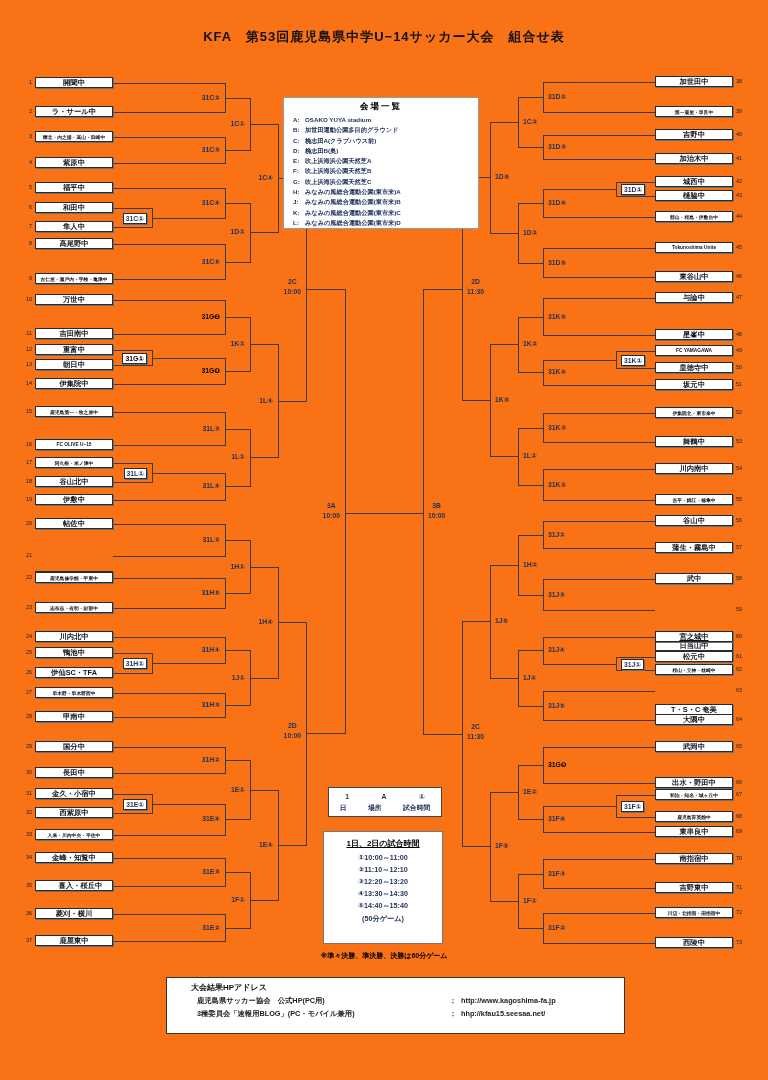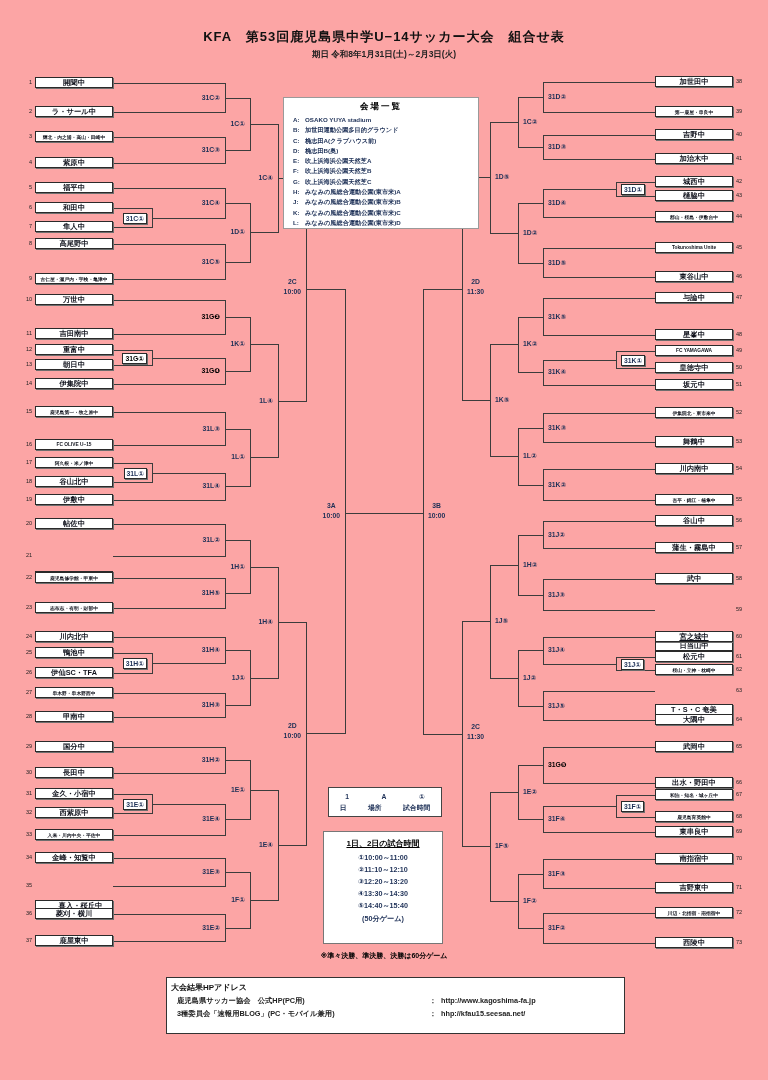--- a/index.html
+++ b/index.html
@@ -1,16 +1,16 @@
 <!DOCTYPE html>
 <html><head>
 <meta charset="utf-8">
 <style>
   html,body{margin:0;padding:0;background:#e8e8e8;}
-  .page{position:relative;width:768px;height:1080px;background:#fca5a5;margin:0 auto;overflow:hidden;
+  .page{position:relative;width:768px;height:1080px;background:#f97316;margin:0 auto;overflow:hidden;
         font-family:"Liberation Sans","DejaVu Sans",sans-serif;}
   .title{position:absolute;top:28px;left:0;width:768px;text-align:center;
          font-size:13px;font-weight:bold;color:#111;letter-spacing:1px;}
   .subtitle{position:absolute;top:49px;left:0;width:768px;text-align:center;
             font-size:8.5px;font-weight:bold;color:#222;}
   
   .hl,.vl{position:absolute;background:#3c3c3c;}
   .hl{height:1px;}
   .vl{width:1px;}
   .team{position:absolute;width:78px;height:11px;background:#fff;border:1px solid #2a2a2a;
@@ -46,33 +46,32 @@
   .legendrow{display:flex;justify-content:space-around;font-size:6.8px;color:#1c2f56;font-weight:bold;line-height:11px;}
   .timebox{position:absolute;left:323px;top:831px;width:120px;height:113px;border:1px solid #777;
            background:#fff;box-sizing:border-box;text-align:center;z-index:5;}
   .timebox h4{margin:6px 0 3px 0;font-size:8px;color:#000;text-decoration:underline;}
   .trow{font-size:7.2px;color:#1c2f56;font-weight:bold;line-height:12px;}
   .tnote{font-size:7.2px;color:#1c2f56;font-weight:bold;margin-top:2px;}
   .footnote{position:absolute;left:0;top:951px;width:768px;text-align:center;
             font-size:7px;font-weight:900;color:#000;z-index:5;}
   
   .footer{position:absolute;left:166px;top:977px;width:459px;height:57px;border:1px solid #333;
-          background:#fff;box-sizing:border-box;padding:4px 4px;z-index:5;}
+          background:#fff;box-sizing:border-box;padding:4px 24px;z-index:5;}
   .footer .fhead{font-size:8px;font-weight:bold;color:#111;line-height:12px;}
   .frow{display:flex;font-size:7.3px;font-weight:bold;color:#222;line-height:13px;}
   .frow .flabel{width:248px;padding-left:6px;}
   .frow .fsep{width:16px;text-align:center;}
   .frow .furl{flex:1;}
 </style>
 </head>
 <body>
 
 <div class="page">
   <div class="title">KFA　第53回鹿児島県中学U−14サッカー大会　組合せ表</div>
-  <div class="subtitle">期日 令和8年1月31日(土)～2月3日(火)</div>
 
   <div id="bracket-canvas">
       <div class="team" style="left: 35px; top: 77px;">
         <span>開聞中</span>
       </div>
       <div class="tnum l" style="left: 18px; top: 79px;">1</div>
       <div class="team" style="left: 35px; top: 106px;">
         <span>ラ・サール中</span>
       </div>
       <div class="tnum l" style="left: 18px; top: 108px;">2</div>
@@ -197,21 +196,21 @@
       </div>
       <div class="tnum l" style="left: 18px; top: 809px;">32</div>
       <div class="team small" style="left: 35px; top: 829px;">
         <span>入来・川内中央・平佐中</span>
       </div>
       <div class="tnum l" style="left: 18px; top: 831px;">33</div>
       <div class="team" style="left: 35px; top: 852px;">
         <span>金峰・知覧中</span>
       </div>
       <div class="tnum l" style="left: 18px; top: 854px;">34</div>
-      <div class="team" style="left: 35px; top: 900px; padding-left: 13px;">
+      <div class="team" style="left: 35px; top: 880px; padding-left: 13px;">
         <span>喜入・桜丘中</span>
       </div>
       <div class="tnum l" style="left: 18px; top: 882px;">35</div>
       <div class="team" style="left: 35px; top: 908px;">
         <span>菱刈・横川</span>
       </div>
       <div class="tnum l" style="left: 18px; top: 910px;">36</div>
       <div class="team" style="left: 35px; top: 935px;">
         <span>鹿屋東中</span>
       </div>

